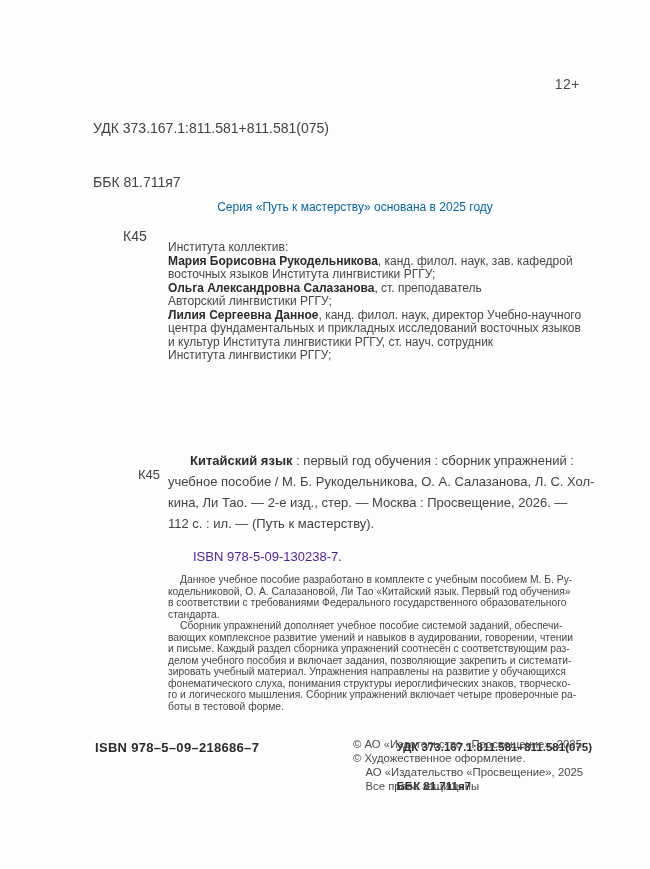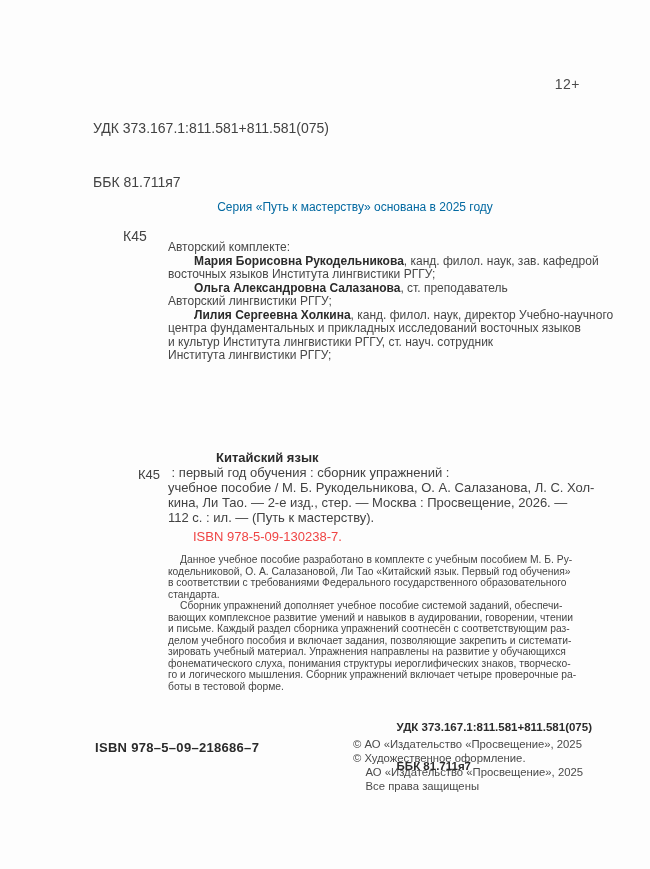--- a/index.html
+++ b/index.html
@@ -9,21 +9,21 @@
     font-family: "Liberation Sans", "DejaVu Sans", sans-serif;
     color: #3f3f3f;
     position: relative;
     overflow: hidden;
   }
   .page {
     position: absolute; inset: 0;
     background: #fdfdfd;
   }
   .pre { white-space: pre; }
-  b, strong { color: #2b2b2b; font-weight: bold; margin-left: 26px; }
+  b, strong { color: #2b2b2b; font-weight: bold; }
 
   
   .top-codes {
     position: absolute; left: 93px; top: 83px;
     font-size: 14px; line-height: 18px; color: #424242;
     white-space: pre;
   }
   .top-codes .k45 { padding-left: 30px; }
 
   
@@ -47,26 +47,26 @@
 
   
   .card-col {
     position: absolute; left: 168px; top: 450px; width: 424px;
   }
   .card-code {
     position: absolute; left: -30px; top: 17px;
     font-size: 13px; color: #424242;
   }
   .card-cite {
-    font-size: 13px; line-height: 15px; color: #424242;
+    font-size: 13px; line-height: 21px; color: #424242;
     text-indent: 22px;
   }
   .card-isbn {
-    font-size: 13px; line-height: 14px; color: #ef4444;
-    padding-left: 25px; margin-top: 5px;
+    font-size: 13px; line-height: 14px; color: #4c1d95;
+    padding-left: 25px; margin-top: 16px;
   }
   .annot {
     margin: 0; font-size: 10.3px; line-height: 11.5px;
     color: #454545; text-indent: 12px; white-space: pre;
   }
   .annot:first-of-type { margin-top: 10px; }
   .udk-wrap { text-align: right; margin-top: 3px; }
   .udk-bold {
     display: inline-block; text-align: left;
     font-weight: bold; color: #2b2b2b;
@@ -94,26 +94,26 @@
     <div>УДК 373.167.1:811.581+811.581(075)</div>
     <div>ББК 81.711я7</div>
     <div class="k45">К45</div>
   </div>
 
   <div class="age-rating">12+</div>
 
   <div class="series-note">Серия «Путь к мастерству» основана в 2025 году</div>
 
   <div class="authors">
-    <div>Авторский комплекте:</div>
+    <div>Института коллектив:</div>
     <div class="author-entry"><b>Мария Борисовна Рукодельникова</b><span class="pre">, канд. филол. наук, зав. кафедрой
 восточных языков Института лингвистики РГГУ;</span></div>
     <div class="author-entry"><b>Ольга Александровна Салазанова</b><span class="pre">, ст. преподаватель
 Авторский лингвистики РГГУ;</span></div>
-    <div class="author-entry"><b>Лилия Сергеевна Холкина</b><span class="pre">, канд. филол. наук, директор Учебно-научного
+    <div class="author-entry"><b>Лилия Сергеевна Данное</b><span class="pre">, канд. филол. наук, директор Учебно-научного
 центра фундаментальных и прикладных исследований восточных языков
 и культур Института лингвистики РГГУ, ст. науч. сотрудник
 Института лингвистики РГГУ;</span></div>
   </div>
 
   <div class="card-col">
     <span class="card-code">К45</span>
     <div class="card-cite"><b>Китайский язык</b><span class="pre"> : первый год обучения : сборник упражнений :
 учебное пособие / М. Б. Рукодельникова, О. А. Салазанова, Л. С. Хол-
 кина, Ли Тао. — 2-е изд., стер. — Москва : Просвещение, 2026. —

